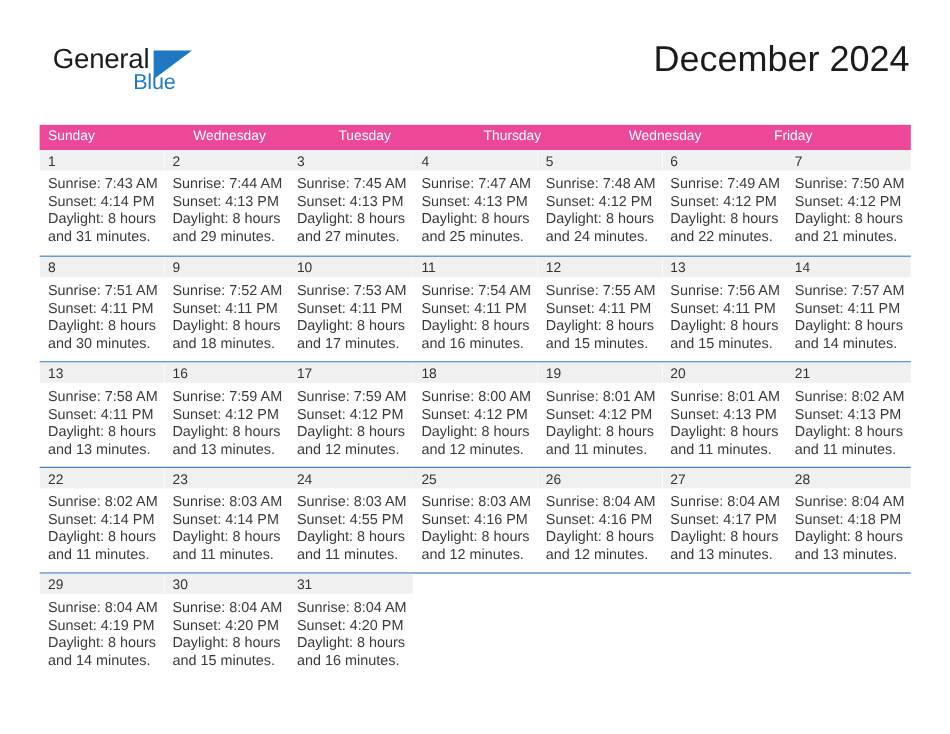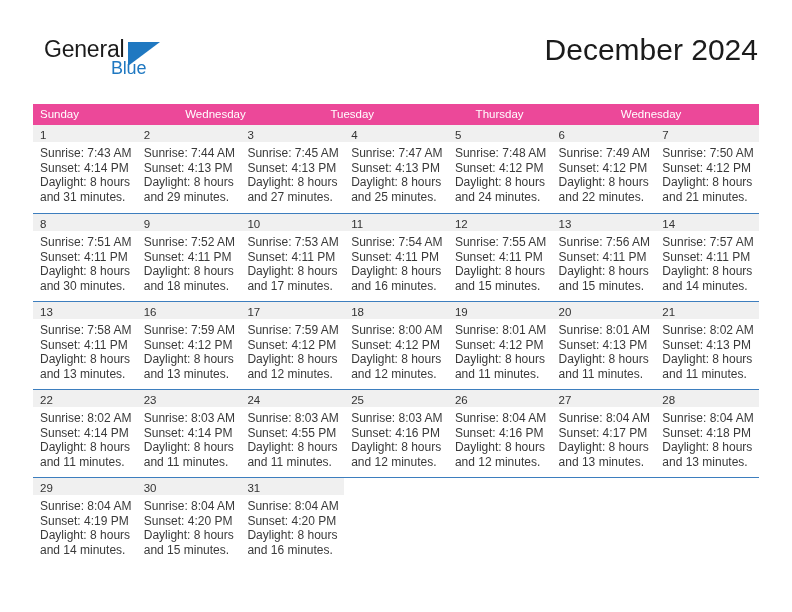--- a/index.html
+++ b/index.html
@@ -165,20 +165,21 @@
   </div>
 
   <div class="calendar">
 
     <div class="weekday-row">
       <div class="weekday">Sunday</div>
       <div class="weekday">Wednesday</div>
       <div class="weekday">Tuesday</div>
       <div class="weekday">Thursday</div>
       <div class="weekday">Wednesday</div>
+      <div class="weekday">Friday</div>
     </div>
 
     <div class="week-row first">
       <div class="day-cell">
         <div class="day-number-band"><span class="day-number">1</span></div>
         <div class="day-info">
           <div>Sunrise: 7:43 AM</div>
           <div>Sunset: 4:14 PM</div>
           <div>Daylight: 8 hours</div>
           <div>and 31 minutes.</div>

